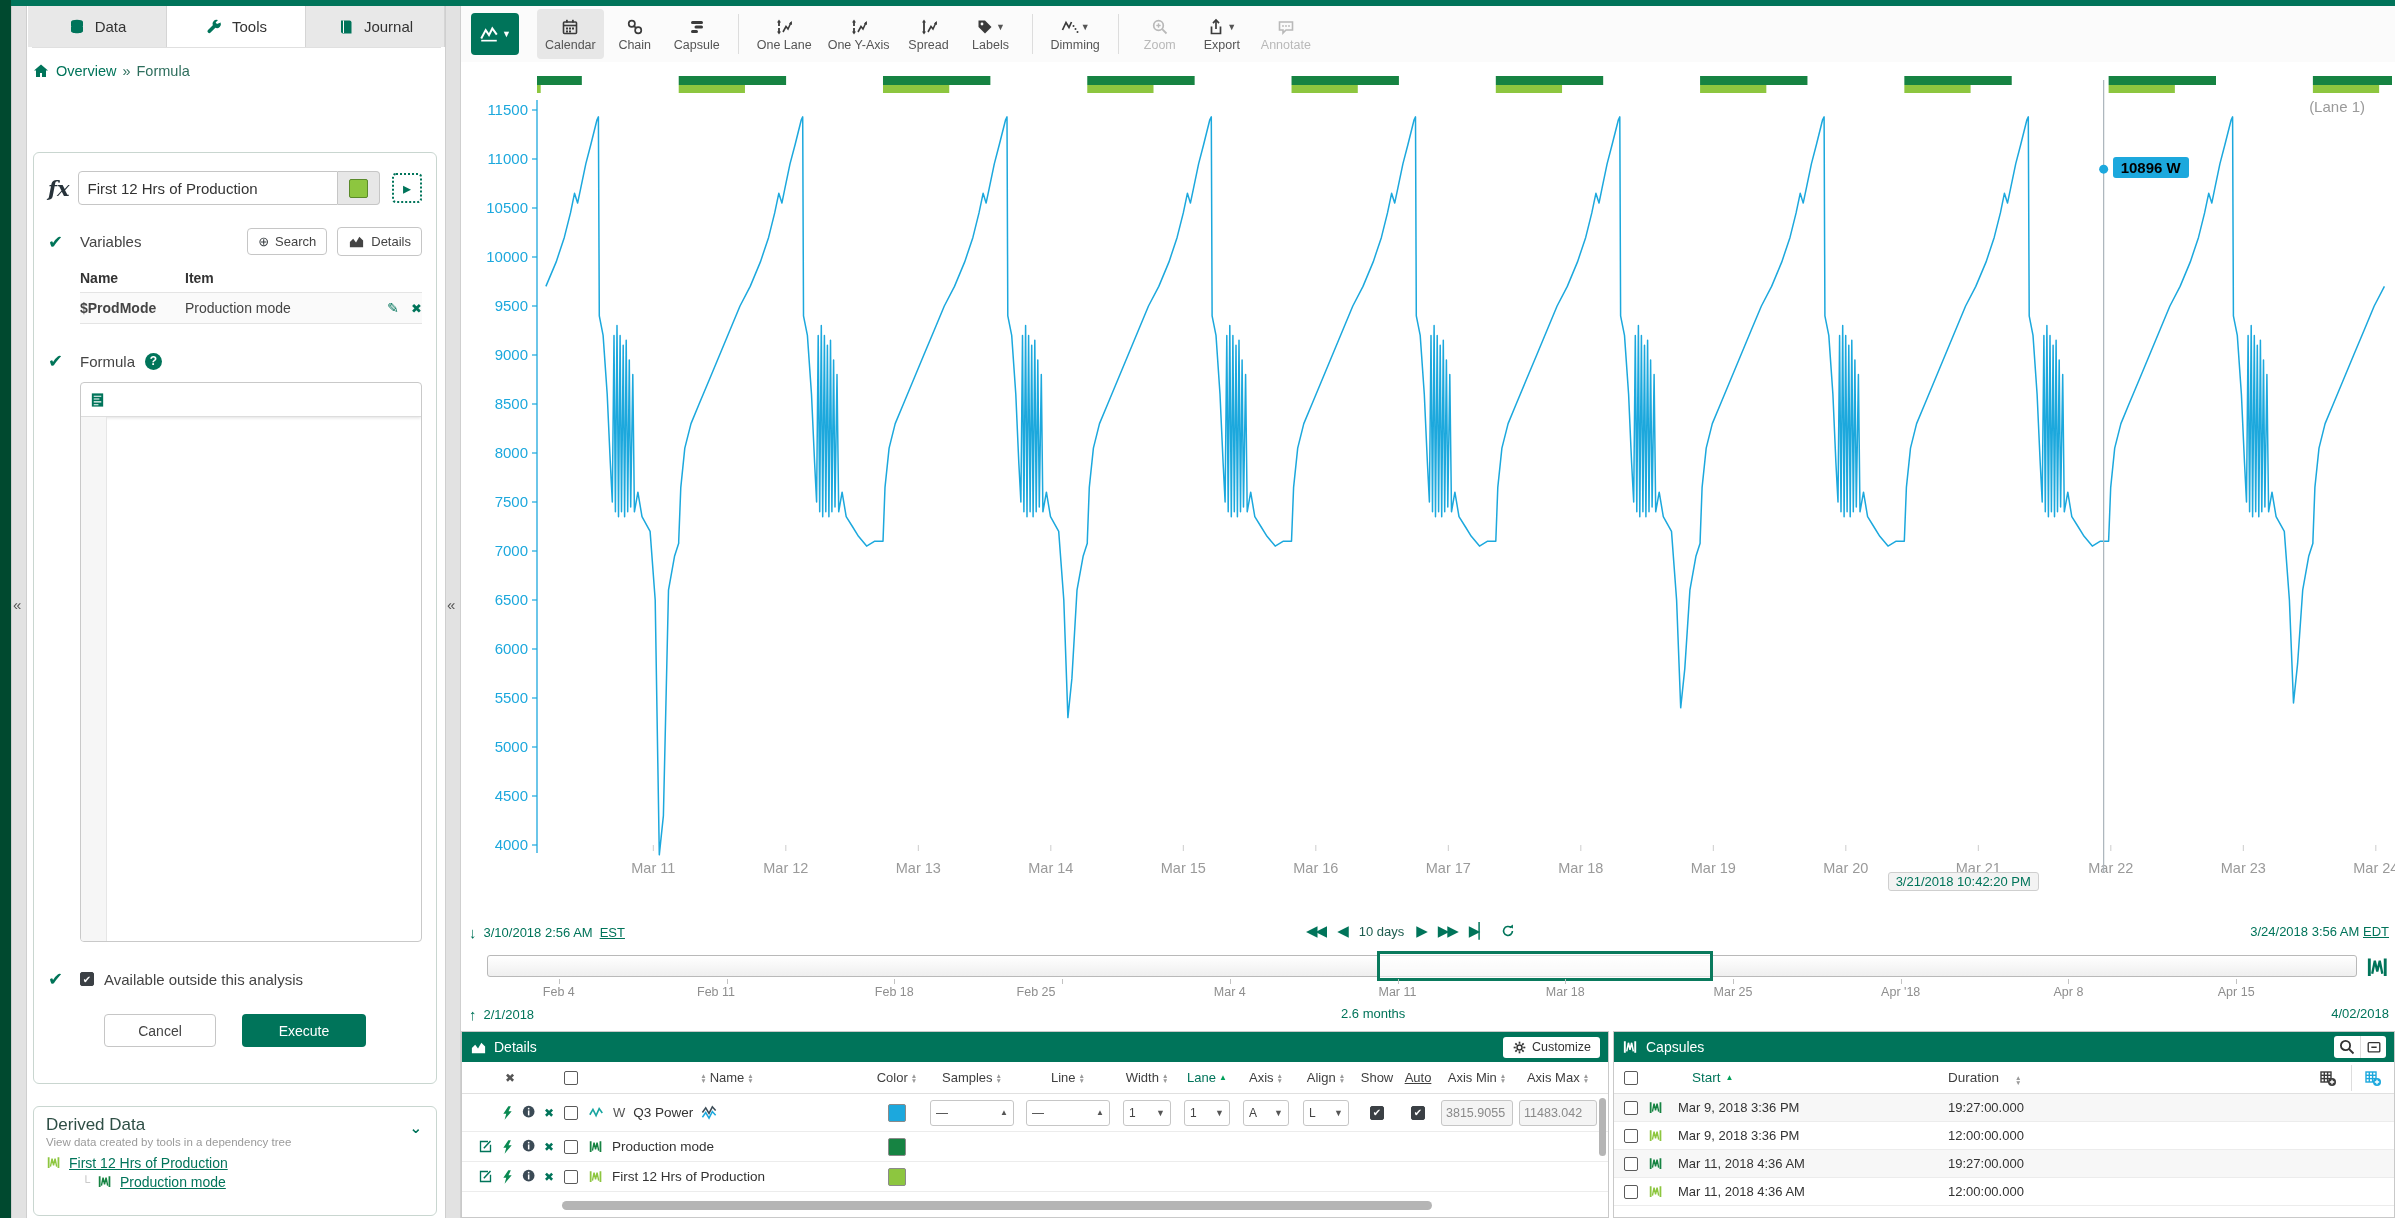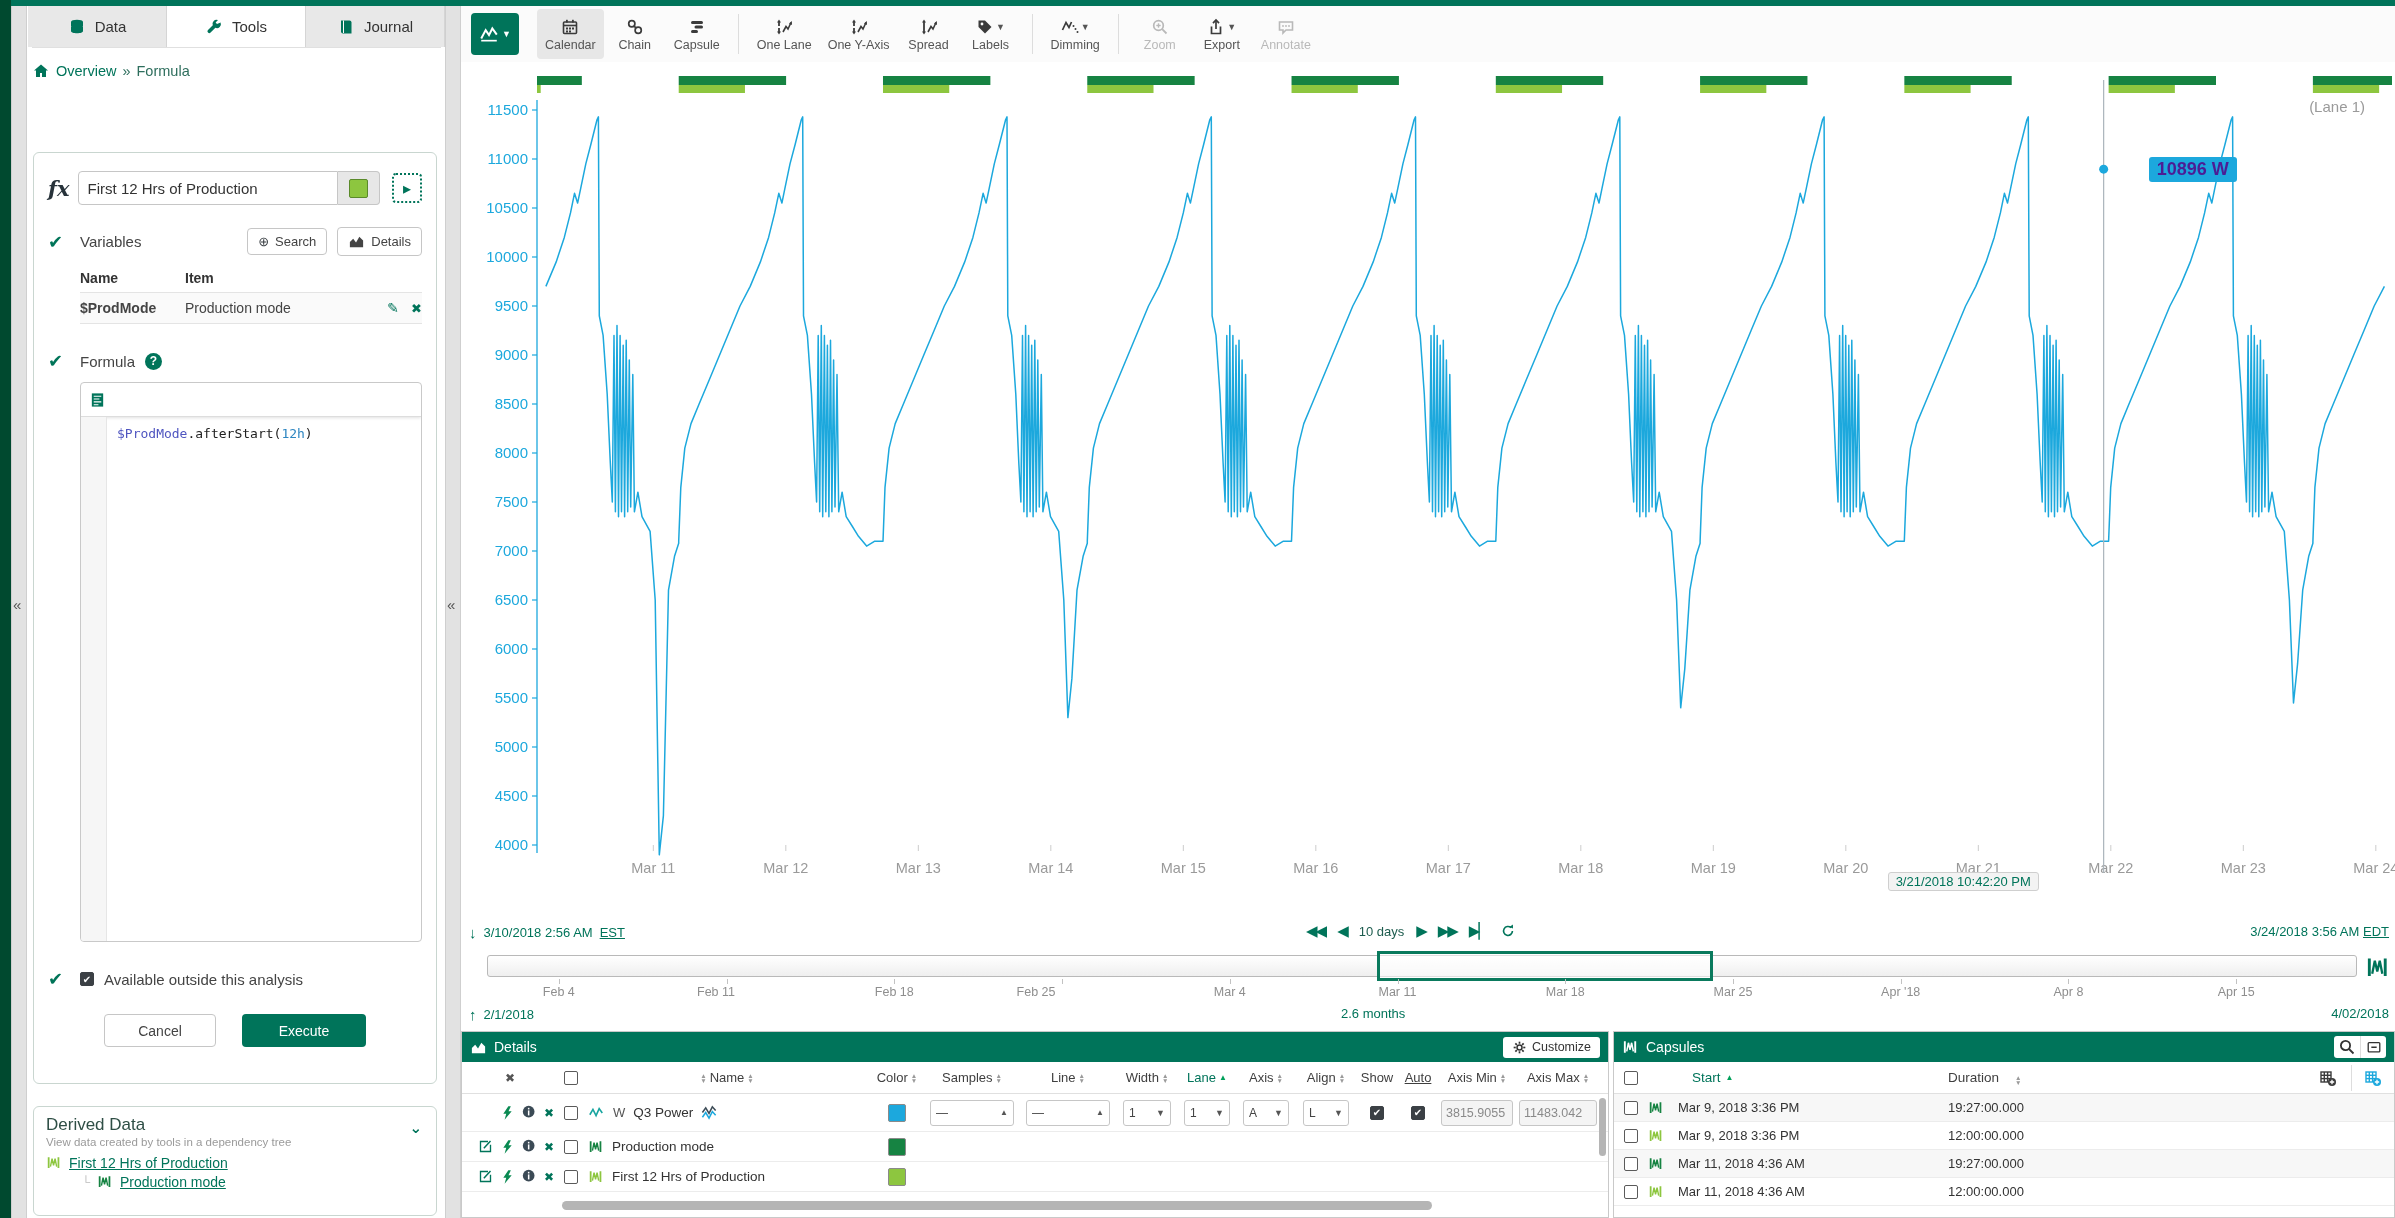--- a/index.html
+++ b/index.html
@@ -72,21 +72,21 @@
   .trend-btn { width:48px; height:42px; background:#00745a; border-radius:4px; display:flex; align-items:center; justify-content:center; gap:3px; color:#fff; cursor:pointer; margin-right:18px; }
   .tb-item { display:flex; flex-direction:column; align-items:center; justify-content:center; min-width:62px; height:50px; padding:2px 8px 0 8px; border-radius:4px; cursor:pointer; gap:2px; }
   .tb-item.active { background:#e7e7e7; }
   .tb-item .lbl { font-size:12.5px; color:#555; white-space:nowrap; }
   .tb-item.disabled .lbl { color:#b9b9b9; }
   .tb-sep { width:1px; height:40px; background:#ddd; margin:0 10px; }
   .caret { font-size:9px; color:#555; }
 
   .chart-wrap { position:absolute; left:0; top:62px; width:1934px; height:856px; background:#fff; }
   .lane-label { position:absolute; right:30px; top:36px; font-size:15px; color:#9a9a9a; }
-  .tooltip { position:absolute; background:#1ca8dd; color:#4c1d95; font-size:18px; font-weight:bold; padding:2px 8px; border-radius:3px; white-space:nowrap;margin-left:36px; }
+  .tooltip { position:absolute; background:#1ca8dd; color:#000000; font-size:15px; font-weight:bold; padding:2px 8px; border-radius:3px; white-space:nowrap; }
   .xhair-label { position:absolute; font-size:13px; color:#00745a; background:#f3f3f3; border:1px solid #cfcfcf; border-radius:3px; padding:1px 7px; white-space:nowrap; }
 
   .navrow { position:absolute; left:0; top:920px; width:100%; height:28px; font-size:13px; color:#00745a; }
   .nav-left { position:absolute; left:8px; top:4px; display:flex; gap:7px; align-items:center; }
   .nav-left u,.nav-right u { cursor:pointer; }
   .nav-center { position:absolute; left:790px; top:2px; width:320px; display:flex; align-items:center; justify-content:center; gap:12px; font-size:15px; }
   .nav-center .ctl { color:#00745a; cursor:pointer; letter-spacing:-2px; }
   .nav-center .dur { font-size:13px; letter-spacing:0; color:#1d5c4e; }
   .nav-right { position:absolute; right:6px; top:4px; }
   .garrow { color:#00745a; font-weight:bold; font-size:15px; }
@@ -236,21 +236,20 @@
                   <line x1="5" y1="5" x2="13" y2="5"></line>
                   <line x1="5" y1="8" x2="11" y2="8"></line>
                   <line x1="5" y1="11" x2="13" y2="11"></line>
                   <line x1="5" y1="14" x2="10" y2="14"></line>
                 </g>
               </svg>
             </span>
         </div>
         <div class="editor-body">
           <div class="editor-gutter"></div>
-          <div class="code"><span class="tok-var">$ProdMode</span><span>.afterStart(</span><span class="tok-num">12h</span><span>)</span></div>
         </div>
       </div>
 
       <div class="avail-row">
         <span class="bigcheck">✔</span>
         <span class="cb checked">✔</span>
         <span class="sect-label">Available outside this analysis</span>
       </div>
 
       <div class="btn-row">

